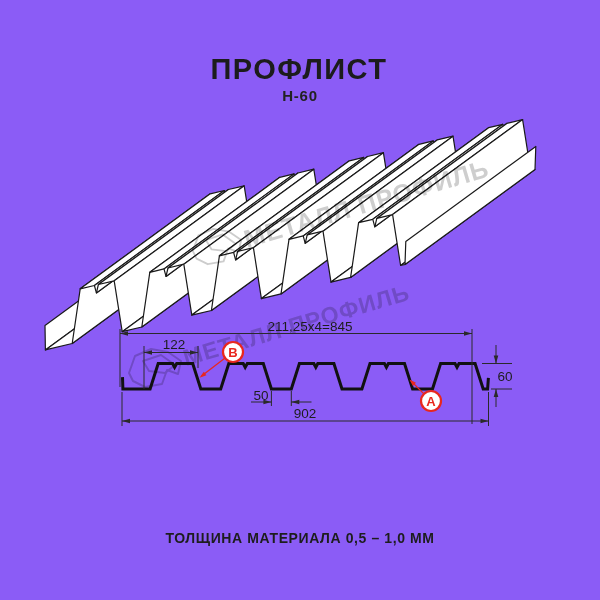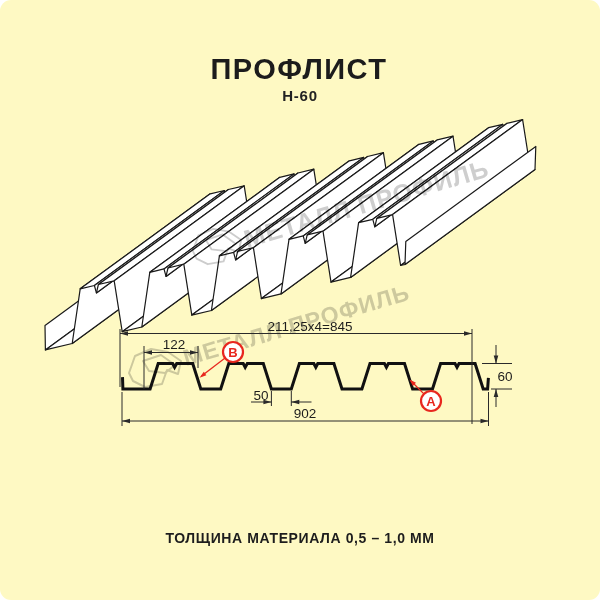--- a/index.html
+++ b/index.html
@@ -1,17 +1,17 @@
 <!DOCTYPE html>
 <html><head>
 <meta charset="utf-8">
 <style>
   html,body{margin:0;padding:0;background:#fff;}
-  .stage{position:relative;width:600px;height:600px;background:#fef9c3;overflow:hidden;
-         font-family:"Liberation Sans",sans-serif;border-radius:11px;}
+  .stage{position:relative;width:600px;height:600px;background:#8b5cf6;overflow:hidden;
+         font-family:"Liberation Sans",sans-serif;}
   svg{display:block;}
   .title{font:700 29px "Liberation Sans",sans-serif;letter-spacing:1.5px;fill:#1c1c1c;text-anchor:middle;}
   .subtitle{font:700 15px "Liberation Sans",sans-serif;letter-spacing:.8px;fill:#222;text-anchor:middle;}
   .note{font:700 14px "Liberation Sans",sans-serif;letter-spacing:.6px;fill:#1d1d1d;text-anchor:middle;}
   .iso-face{fill:#ffffff;stroke:#1a1a1a;stroke-width:1.2;stroke-linejoin:round;}
   #profpath{fill:none;stroke:#111;stroke-width:3;stroke-linejoin:miter;}
   .dim{stroke:#2a2a2a;stroke-width:1;fill:none;}
   .dimhead{fill:#2a2a2a;stroke:none;}
   .dimtext{font:13.5px "Liberation Sans",sans-serif;fill:#1d1d1d;text-anchor:middle;}
   .wm{mix-blend-mode:multiply;opacity:.9;}

